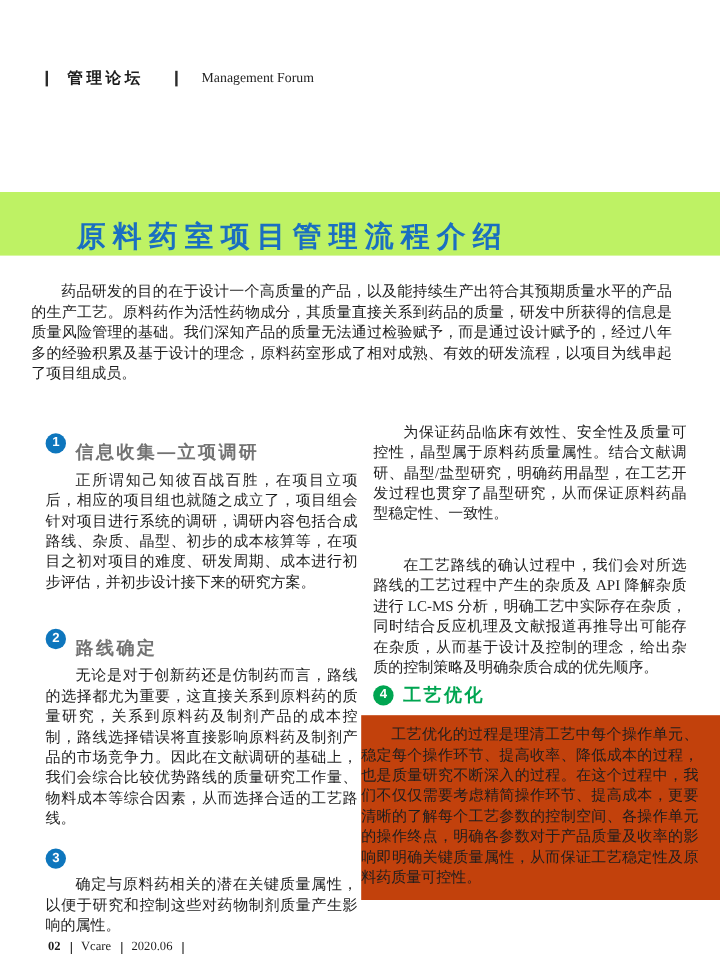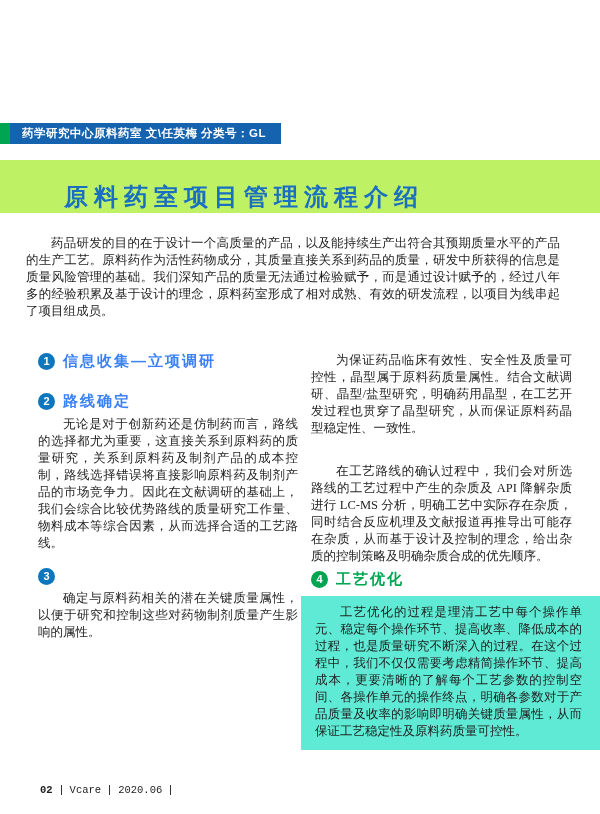--- a/index.html
+++ b/index.html
@@ -62,73 +62,76 @@
     color:#ffffff; font-family:"Liberation Sans","DejaVu Sans",sans-serif;
     font-weight:bold; font-size:11px; line-height:17px; text-align:center;
     flex:0 0 17px;
   }
   .sec-title {
     font-family:"Liberation Sans","DejaVu Sans",sans-serif;
     font-weight:bold; font-size:15px; letter-spacing:2px; margin-left:8px;
     white-space:nowrap;
   }
   .blue  .sec-num { background:#0e76bd; }
-  .blue  .sec-title { color:#3b82f6; }
+  .blue  .sec-title { color:#737373;margin-top:16px; }
   .green .sec-num { background:#00a551; }
   .green .sec-title { color:#00a551; }
 
   .body-p {
     font-size:12.5px; line-height:17px; text-align:justify; text-indent:2em;
     margin-top:5px;
   }
   .mt-h { margin-top:21px; }
   .mt-h3 { margin-top:16px; }
   .right-first { margin-top:26px; }
 
   .highlight-box {
-    background:#5eead4;
+    background:#c2410c;
     margin:7px -28px 0 -10px;
-    padding:8px 18px 10px 14px;
+    padding:8px 18px 10px 0;
   }
   .highlight-box .body-p { margin-top:0; }
 
   
   .footer {
     position:absolute; left:40px; top:784px;
     display:flex; align-items:center; font-size:10.5px;
-    font-family:Liberation Mono, monospace; color:#1c1c1c;
+    font-family:Liberation Serif, serif; color:#1c1c1c;
   }
   .footer .fbar { width:1px; height:10px; background:#333; margin:0 8px; }
   .footer .fnum { font-weight:bold; }
 </style>
 </head>
 <body>
 
 <div class="page">
 
+  <div class="header">
+    <span class="vbar"></span>
+    <span class="header-cn">管理论坛</span>
+    <span class="vbar"></span>
+    <span class="header-en">Management Forum</span>
+  </div>
 
-  <div class="byline">
-    <span class="byline-square"></span>
-    <span class="byline-bar">药学研究中心原料药室 文\任英梅 分类号：GL</span>
-  </div>
 
   <div class="banner">
     <div class="banner-title">原料药室项目管理流程介绍</div>
   </div>
 
   <p class="intro">药品研发的目的在于设计一个高质量的产品，以及能持续生产出符合其预期质量水平的产品的生产工艺。原料药作为活性药物成分，其质量直接关系到药品的质量，研发中所获得的信息是质量风险管理的基础。我们深知产品的质量无法通过检验赋予，而是通过设计赋予的，经过八年多的经验积累及基于设计的理念，原料药室形成了相对成熟、有效的研发流程，以项目为线串起了项目组成员。</p>
 
   <div class="columns">
 
     <div class="col-left">
 
       <div class="sec-heading blue">
         <span class="sec-num">1</span>
         <span class="sec-title">信息收集—立项调研</span>
       </div>
+      <p class="body-p">正所谓知己知彼百战百胜，在项目立项后，相应的项目组也就随之成立了，项目组会针对项目进行系统的调研，调研内容包括合成路线、杂质、晶型、初步的成本核算等，在项目之初对项目的难度、研发周期、成本进行初步评估，并初步设计接下来的研究方案。</p>
 
       <div class="sec-heading blue mt-h">
         <span class="sec-num">2</span>
         <span class="sec-title">路线确定</span>
       </div>
       <p class="body-p">无论是对于创新药还是仿制药而言，路线的选择都尤为重要，这直接关系到原料药的质量研究，关系到原料药及制剂产品的成本控制，路线选择错误将直接影响原料药及制剂产品的市场竞争力。因此在文献调研的基础上，我们会综合比较优势路线的质量研究工作量、物料成本等综合因素，从而选择合适的工艺路线。</p>
 
       <div class="sec-heading blue mt-h3">
         <span class="sec-num">3</span>
       </div>

